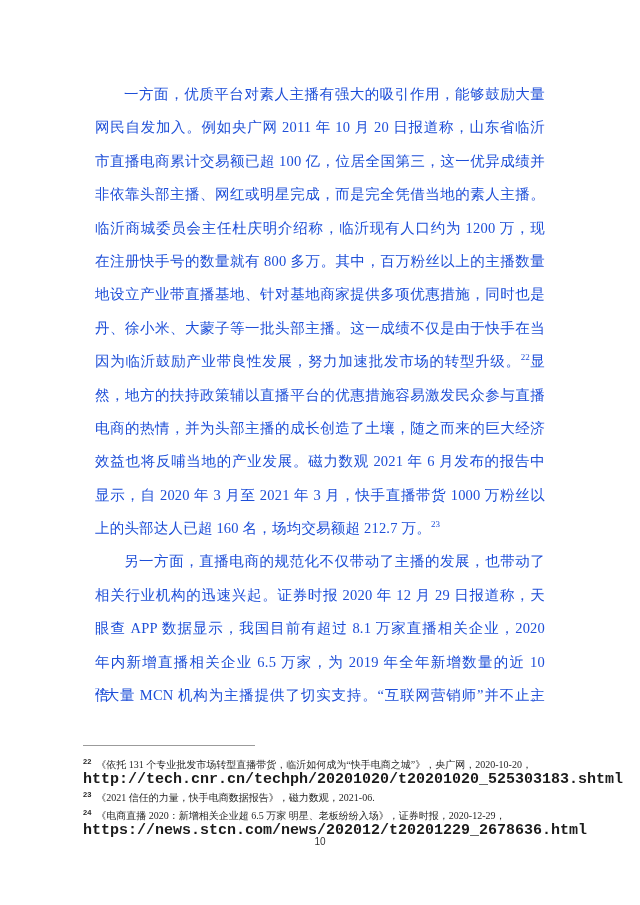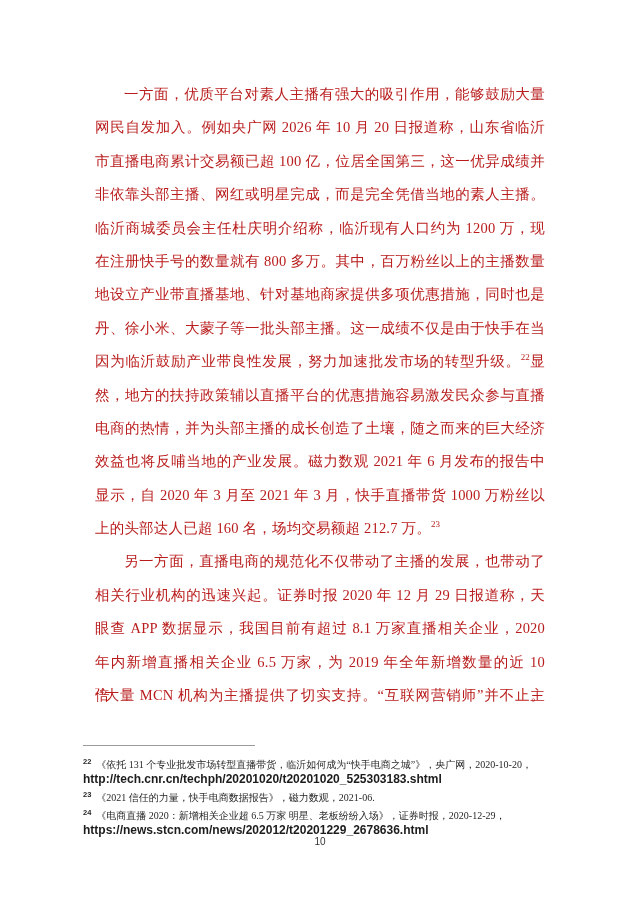--- a/index.html
+++ b/index.html
@@ -17,21 +17,21 @@
     left: 95px;
     top: 78px;
     width: 450px;
   }
   .line {
     font-size: 14.5px;
     line-height: 33.4px;
     height: 33.4px;
     text-align: justify;
     text-align-last: justify;
-    color: #b91c1c;
+    color: #1d4ed8;
     letter-spacing: 0.2px;
   }
   .line.indent { padding-left: 29px; }
   .line.para-end { text-align-last: left; }
   .sup {
     font-size: 9px;
     line-height: 0;
     vertical-align: 6px;
     letter-spacing: 0;
   }
@@ -51,22 +51,22 @@
   }
   .footnote { line-height: 15px; text-align: left; }
   .fn-marker {
     font-size: 7.5px;
     vertical-align: 4px;
     margin-right: 5px;
     font-weight: bold;
     font-family: "Liberation Sans", sans-serif;
   }
   .fn-url {
-    font-family: Liberation Sans, sans-serif;
-    font-size: 12px;
+    font-family: Liberation Mono, monospace;
+    font-size: 15px;
     line-height: 15px;
     color: #1c1c1c;
     font-weight: bold;
   }
   .page-number {
     position: absolute;
     top: 836px;
     left: 0;
     width: 100%;
     text-align: center;
@@ -75,21 +75,21 @@
     color: #333333;
   }
 </style>
 </head>
 <body>
 
 <div class="page">
 
   <div class="body-text">
     <div class="line indent">一方面，优质平台对素人主播有强大的吸引作用，能够鼓励大量</div>
-    <div class="line">网民自发加入。例如央广网 2026 年 10 月 20 日报道称，山东省临沂</div>
+    <div class="line">网民自发加入。例如央广网 2011 年 10 月 20 日报道称，山东省临沂</div>
     <div class="line">市直播电商累计交易额已超 100 亿，位居全国第三，这一优异成绩并</div>
     <div class="line">非依靠头部主播、网红或明星完成，而是完全凭借当地的素人主播。</div>
     <div class="line">临沂商城委员会主任杜庆明介绍称，临沂现有人口约为 1200 万，现</div>
     <div class="line">在注册快手号的数量就有 800 多万。其中，百万粉丝以上的主播数量</div>
     <div class="line">地设立产业带直播基地、针对基地商家提供多项优惠措施，同时也是</div>
     <div class="line">丹、徐小米、大蒙子等一批头部主播。这一成绩不仅是由于快手在当</div>
     <div class="line"><span>因为临沂鼓励产业带良性发展，努力加速批发市场的转型升级。</span><span class="sup">22</span><span>显</span></div>
     <div class="line">然，地方的扶持政策辅以直播平台的优惠措施容易激发民众参与直播</div>
     <div class="line">电商的热情，并为头部主播的成长创造了土壤，随之而来的巨大经济</div>
     <div class="line">效益也将反哺当地的产业发展。磁力数观 2021 年 6 月发布的报告中</div>

